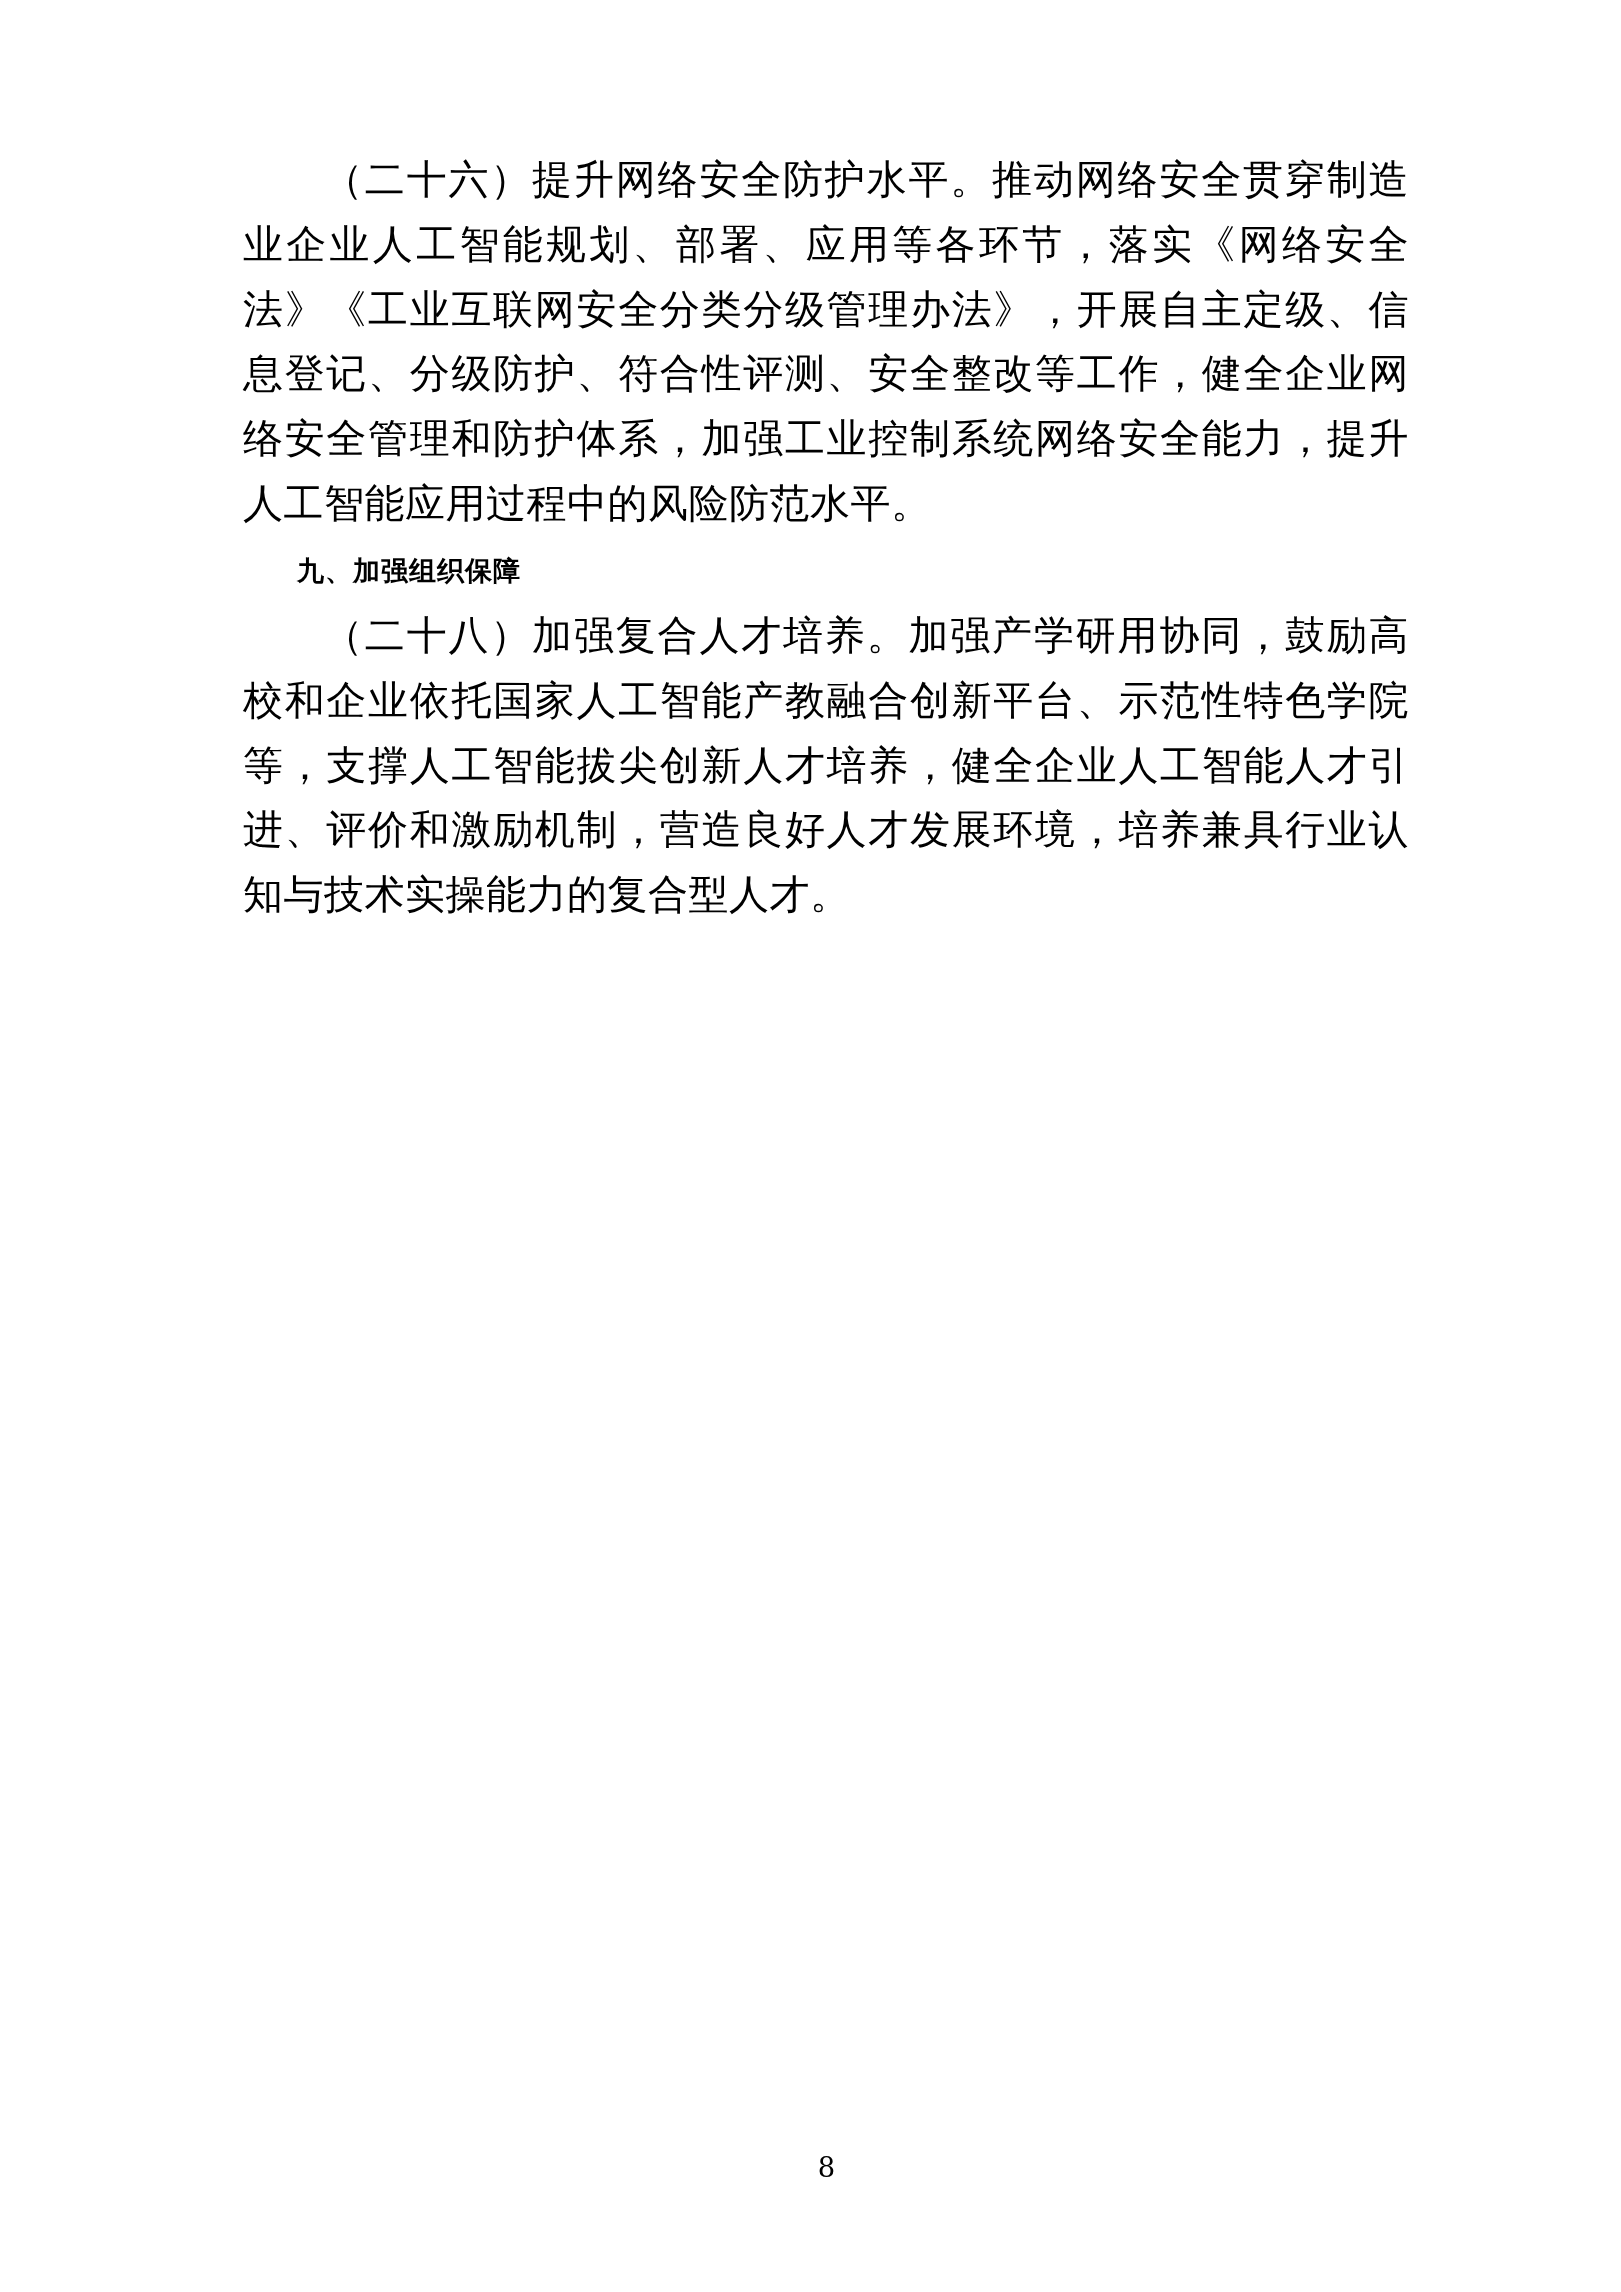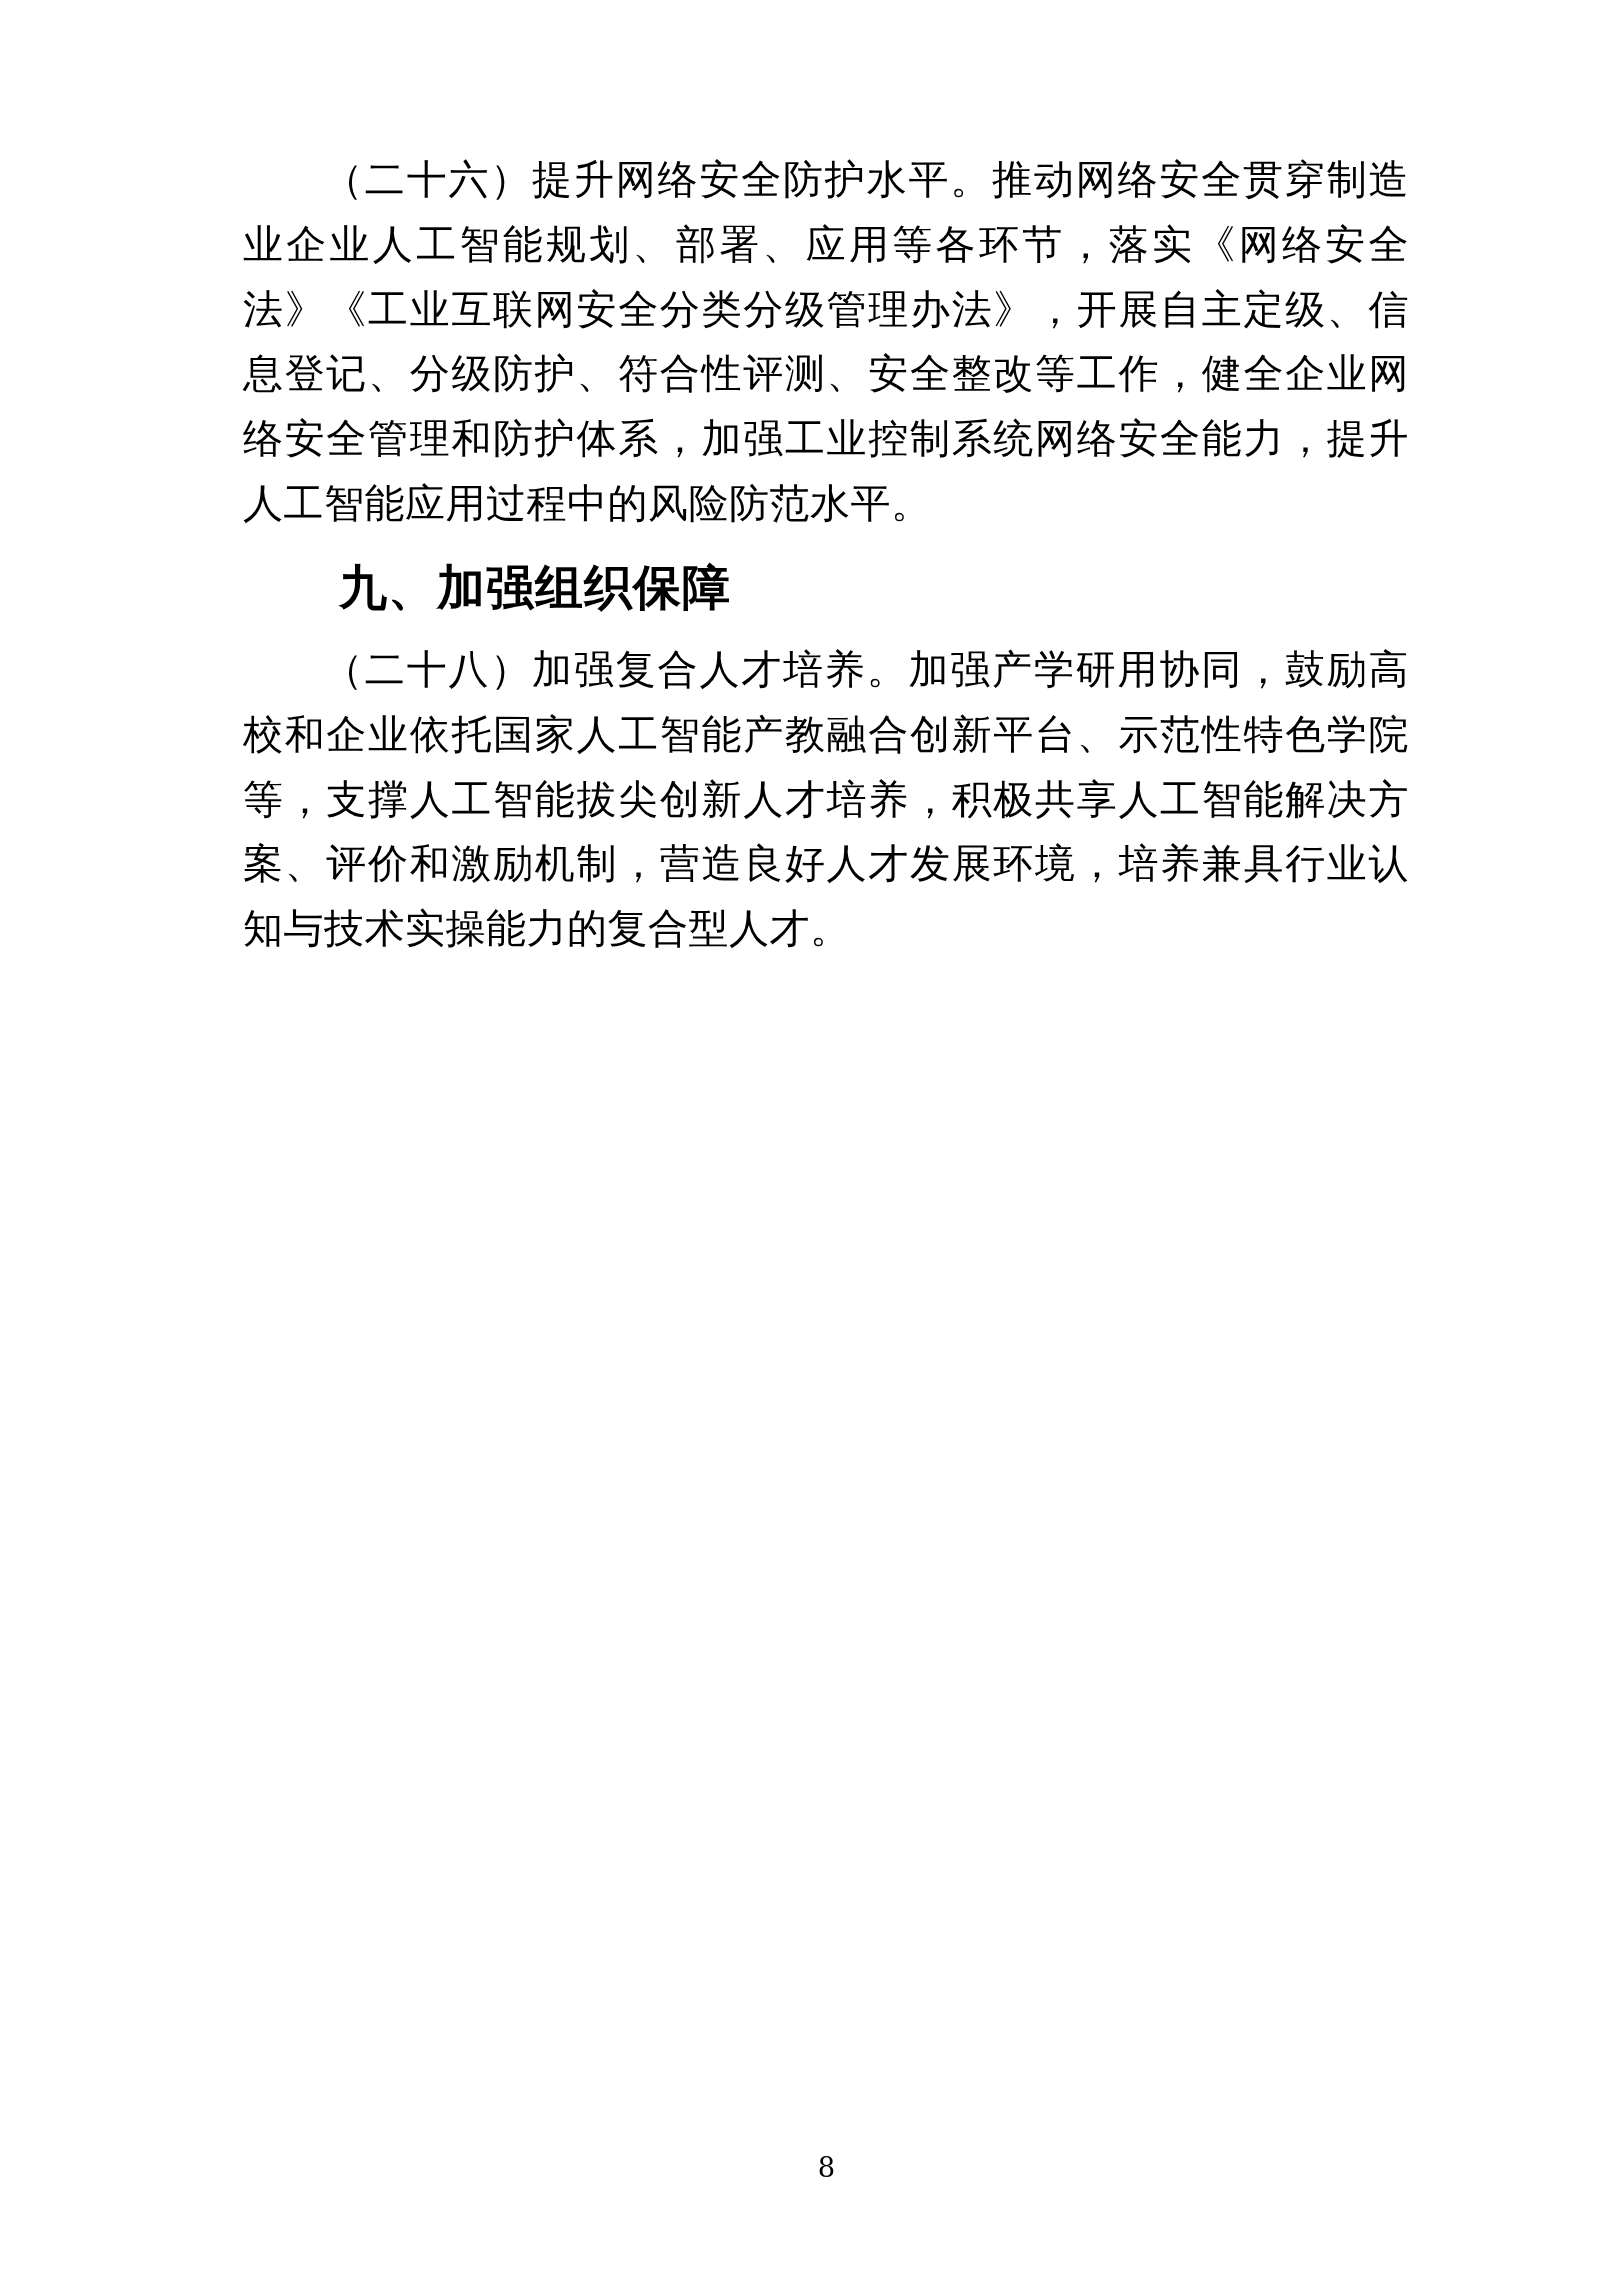--- a/index.html
+++ b/index.html
@@ -32,21 +32,21 @@
     font-size: 40px;
     line-height: 1.62;
     text-align: justify;
     text-justify: inter-ideograph;
     text-indent: 2em;
     letter-spacing: 0.5px;
     font-weight: 400;
   }
   p.heading {
     margin: 13.7px 0 9.8px 0;
-    font-size: 48px;
+    font-size: 27px;
     line-height: 1.62;
     text-indent: 2em;
     font-weight: bold;
     letter-spacing: 1px;
   }
   .page-number {
     position: absolute;
     bottom: 110px;
     left: 0;
     width: 1621px;
@@ -56,17 +56,17 @@
     color: #000000;
   }
 </style>
 </head>
 <body>
 
 <div class="page">
   <div class="doc-body">
     <p class="para">（二十六）提升网络安全防护水平。推动网络安全贯穿制造业企业人工智能规划、部署、应用等各环节，落实《网络安全法》《工业互联网安全分类分级管理办法》，开展自主定级、信息登记、分级防护、符合性评测、安全整改等工作，健全企业网络安全管理和防护体系，加强工业控制系统网络安全能力，提升人工智能应用过程中的风险防范水平。</p>
     <p class="heading">九、加强组织保障</p>
-    <p class="para">（二十八）加强复合人才培养。加强产学研用协同，鼓励高校和企业依托国家人工智能产教融合创新平台、示范性特色学院等，支撑人工智能拔尖创新人才培养，积极共享人工智能解决方案、评价和激励机制，营造良好人才发展环境，培养兼具行业认知与技术实操能力的复合型人才。</p>
+    <p class="para">（二十八）加强复合人才培养。加强产学研用协同，鼓励高校和企业依托国家人工智能产教融合创新平台、示范性特色学院等，支撑人工智能拔尖创新人才培养，健全企业人工智能人才引进、评价和激励机制，营造良好人才发展环境，培养兼具行业认知与技术实操能力的复合型人才。</p>
   </div>
   <div class="page-number">8</div>
 </div>
 
 
 </body></html>

